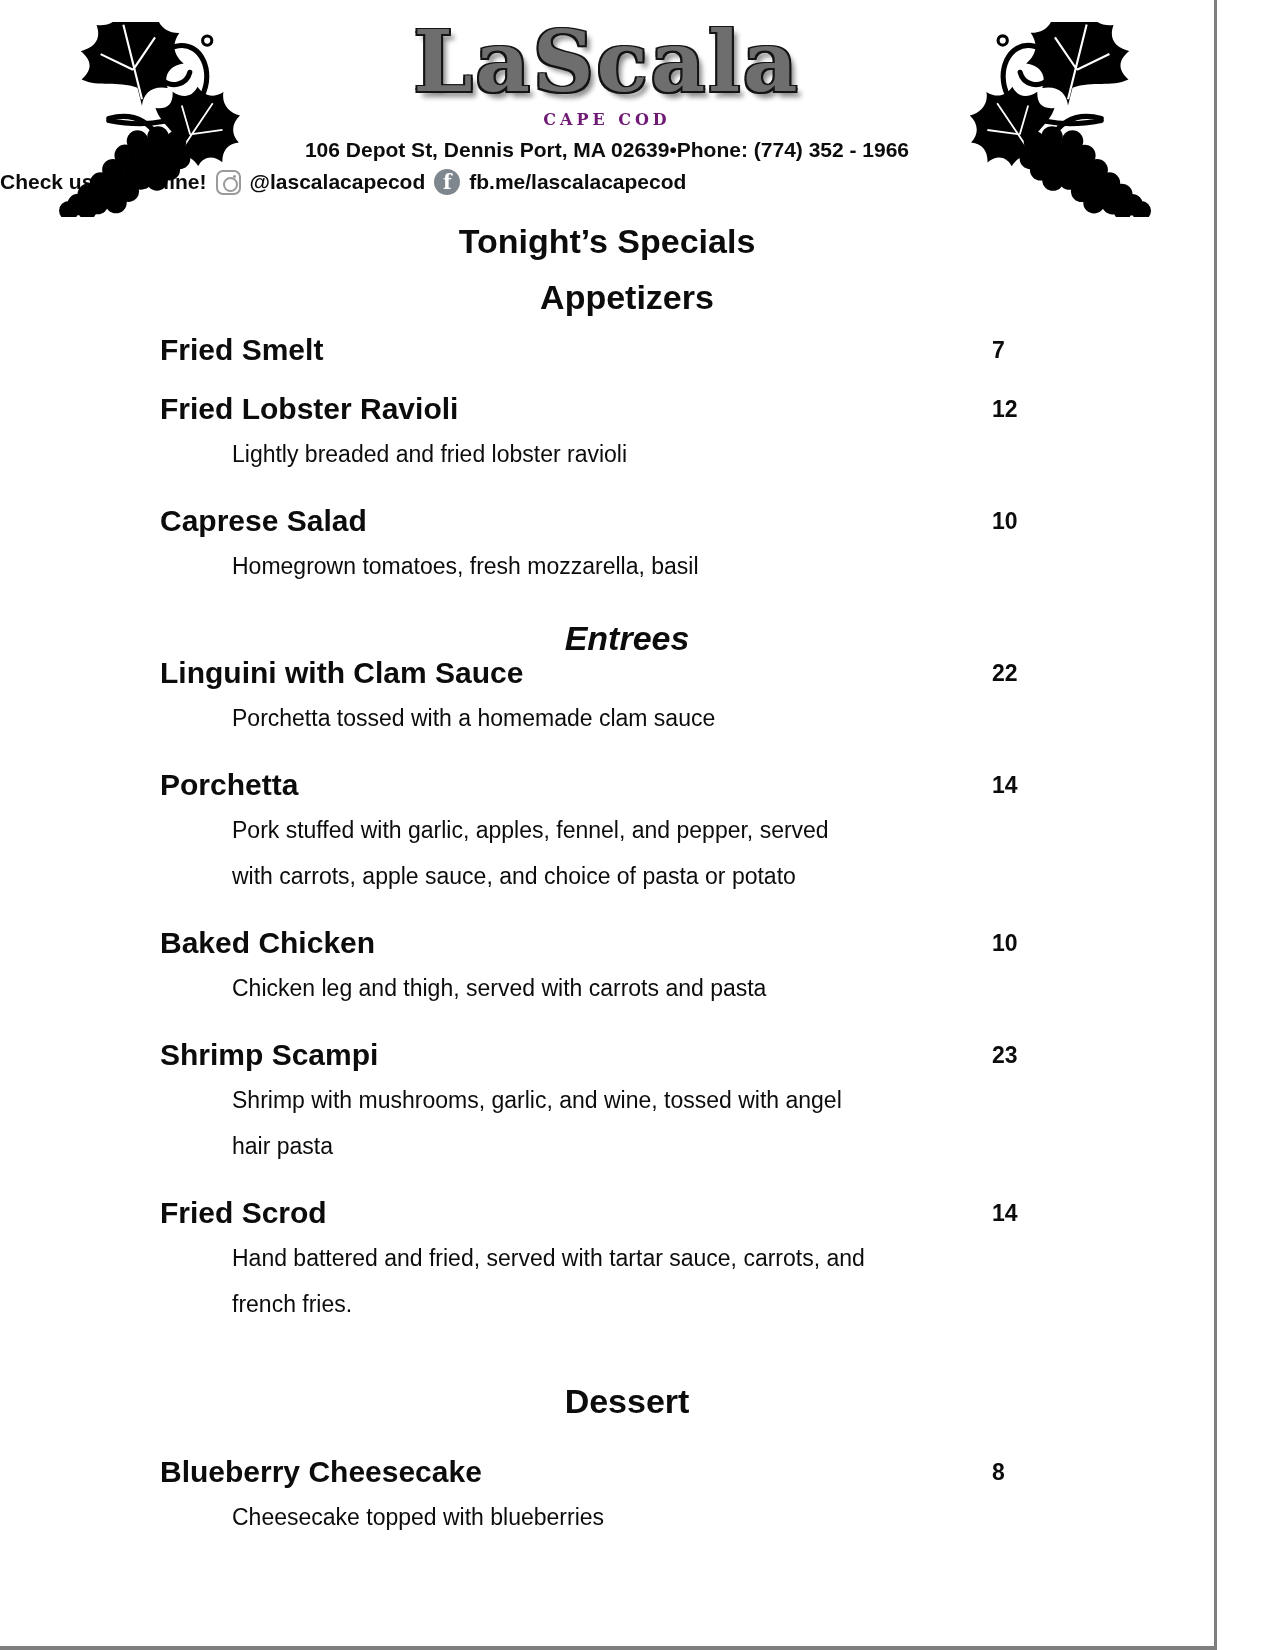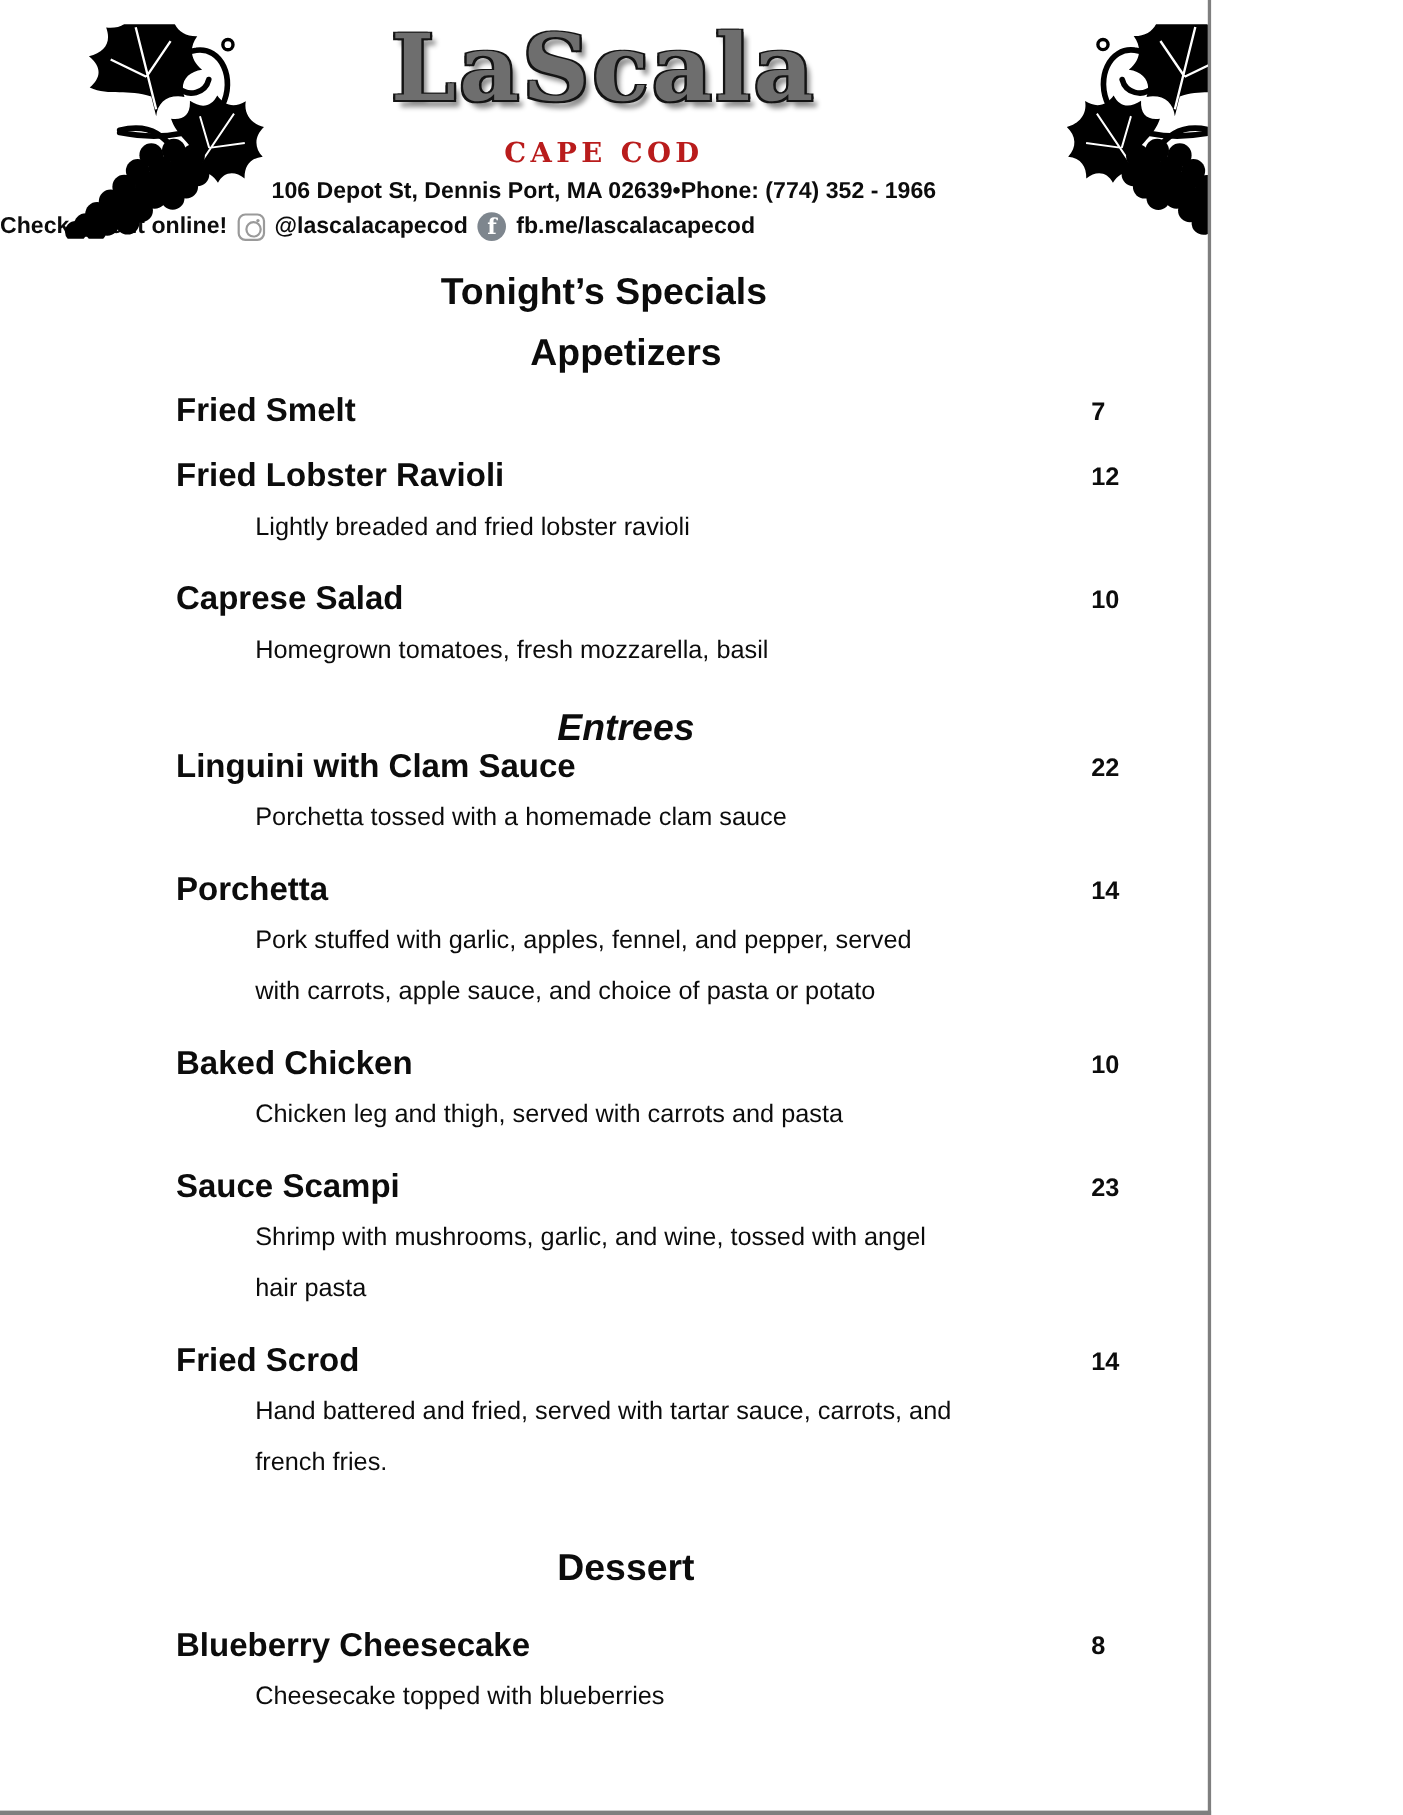--- a/index.html
+++ b/index.html
@@ -1,18 +1,18 @@
 <!DOCTYPE html>
 <html><head>
 <meta charset="utf-8">
 <style>
   html,body{margin:0;padding:0;background:#ffffff;}
   .page{
     position:relative;
-    width:1101px;height:1650px;
+    width:1217px;height:1650px;
     background:#ffffff;
     box-sizing:border-box;
     border-right:3px solid #7f7f7f;
     border-bottom:4px solid #7f7f7f;
     font-family:"Liberation Sans", sans-serif;
     color:#0c0c0c;
     overflow:hidden;
   }
   
   .grapes{position:absolute;top:22px;width:205px;height:195px;}
@@ -27,24 +27,24 @@
     color:#6e6e6e;
     letter-spacing:3px;
     text-shadow:
       -2px -1px 0 #141414, 2px -1px 0 #141414,
       -2px 2px 0 #141414, 2px 2px 0 #141414,
       5px 6px 5px rgba(0,0,0,0.45);
   }
   .logo-sub{
     font-family:"DejaVu Serif", serif;
     font-weight:bold;
-    font-size:25px;
+    font-size:16px;
     letter-spacing:4px;
-    margin-top:16px;
-    color:#b91c1c;
+    margin-top:2px;
+    color:#701a75;
   }
   .address-line{
     margin-top:9px;
     font-size:21px;
     font-weight:bold;
     display:flex;justify-content:center;align-items:center;text-align:center;
   }
   .social-line{
     margin-top:7px;
     font-size:21px;
@@ -227,21 +227,21 @@
 
     <div class="item">
       <span class="item-name">Baked Chicken</span>
       <span class="item-price">10</span>
       <div class="item-desc">
         <div class="desc-line">Chicken leg and thigh, served with carrots and pasta</div>
       </div>
     </div>
 
     <div class="item">
-      <span class="item-name">Sauce Scampi</span>
+      <span class="item-name">Shrimp Scampi</span>
       <span class="item-price">23</span>
       <div class="item-desc">
         <div class="desc-line">Shrimp with mushrooms, garlic, and wine, tossed with angel</div>
         <div class="desc-line">hair pasta</div>
       </div>
     </div>
 
     <div class="item">
       <span class="item-name">Fried Scrod</span>
       <span class="item-price">14</span>

